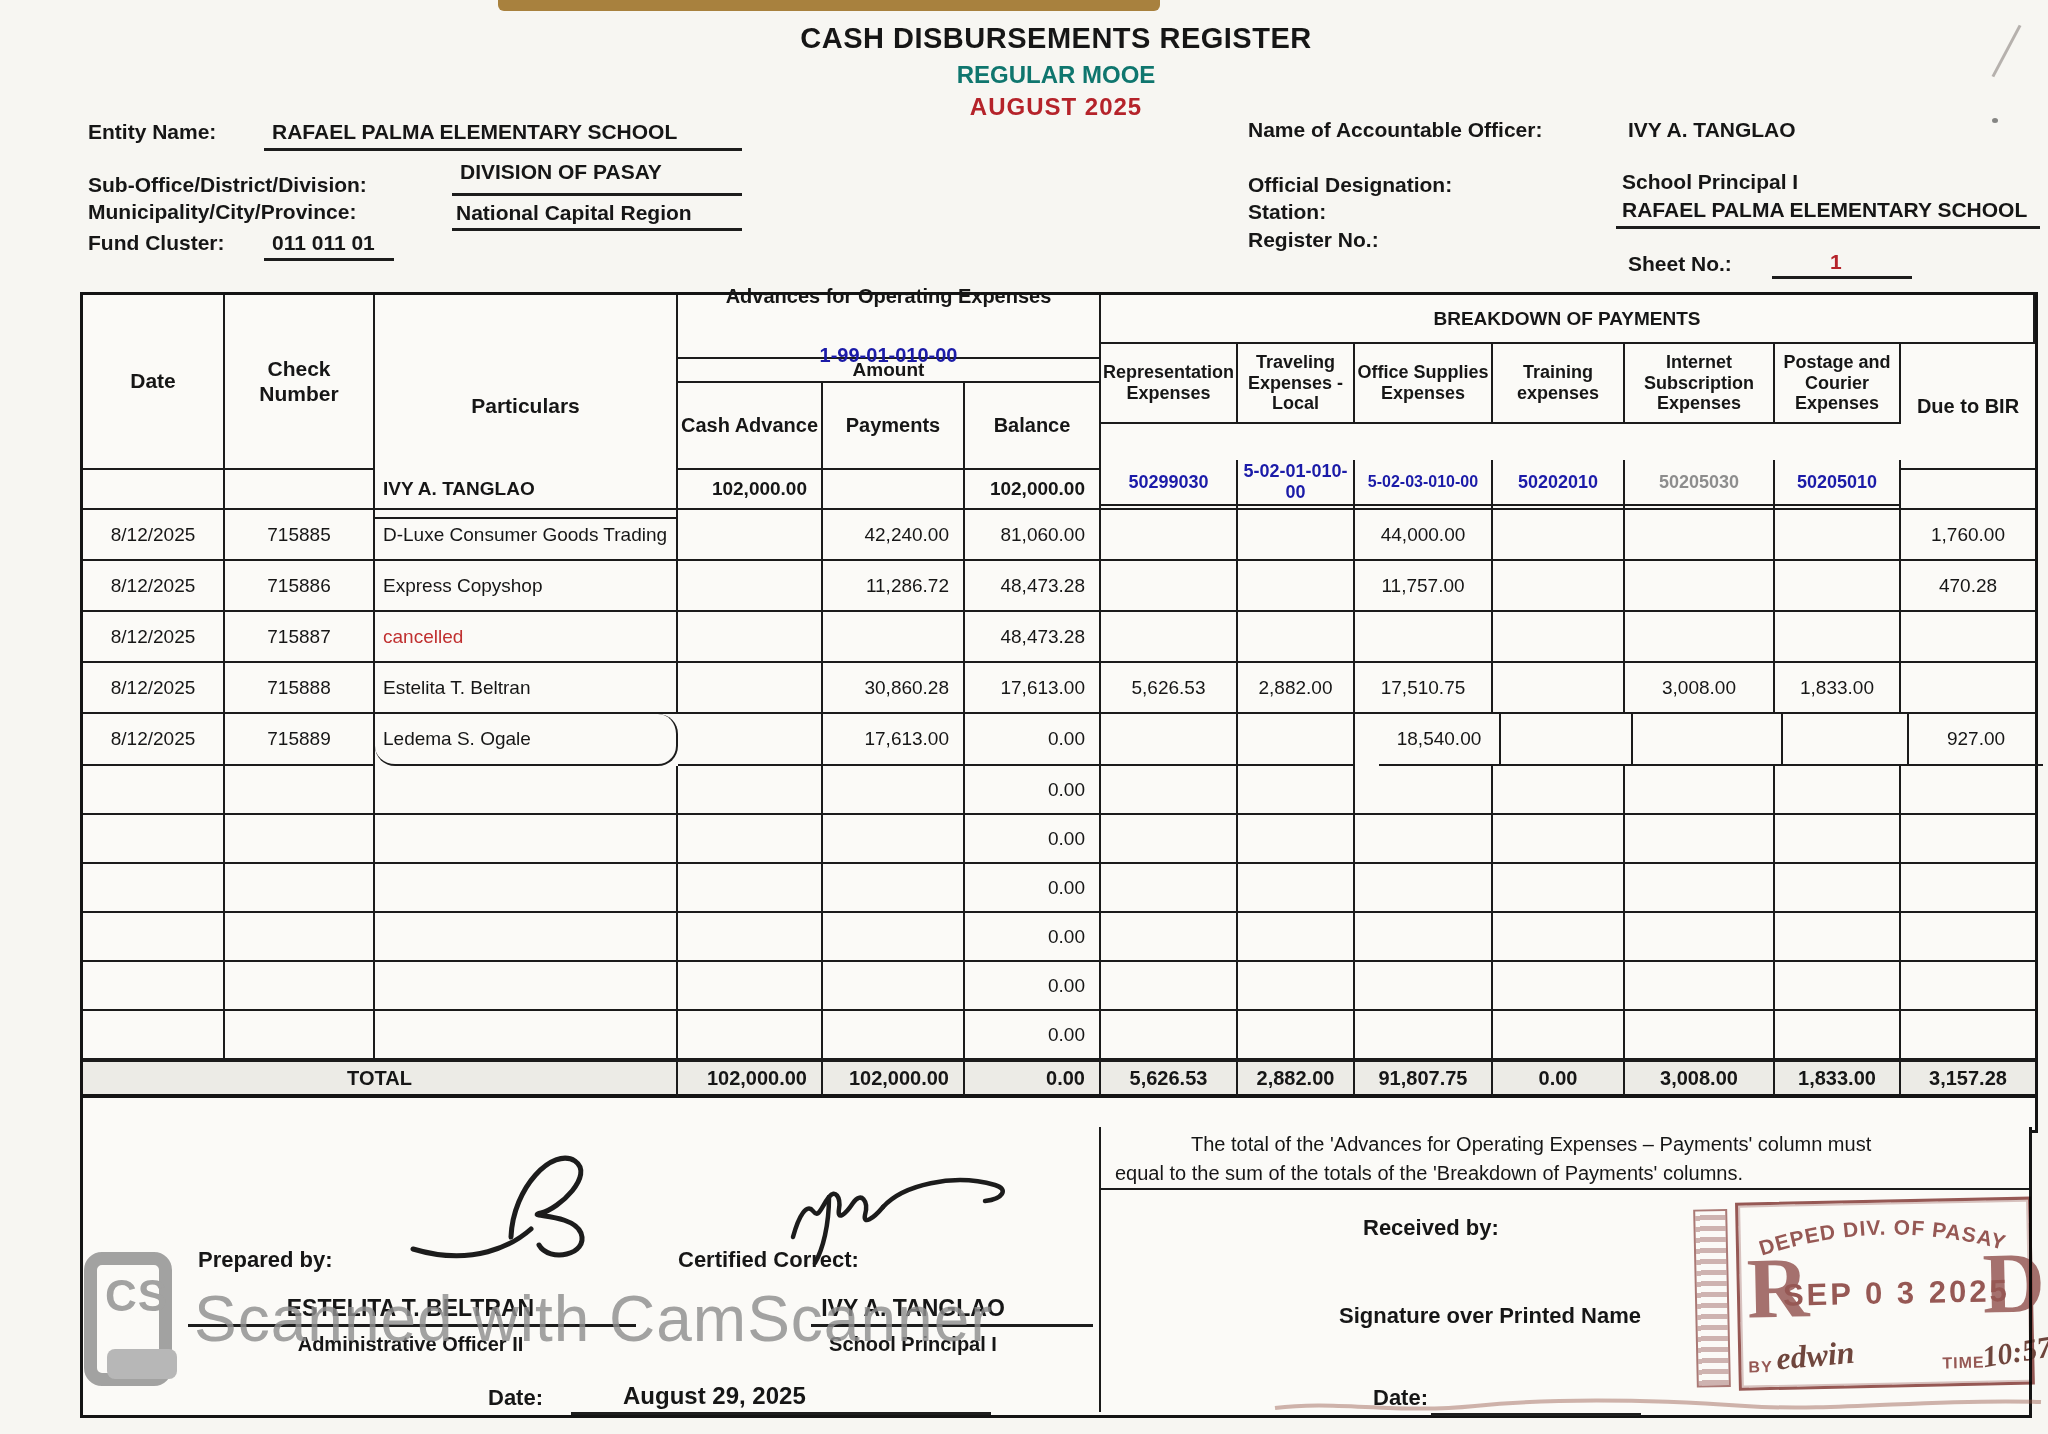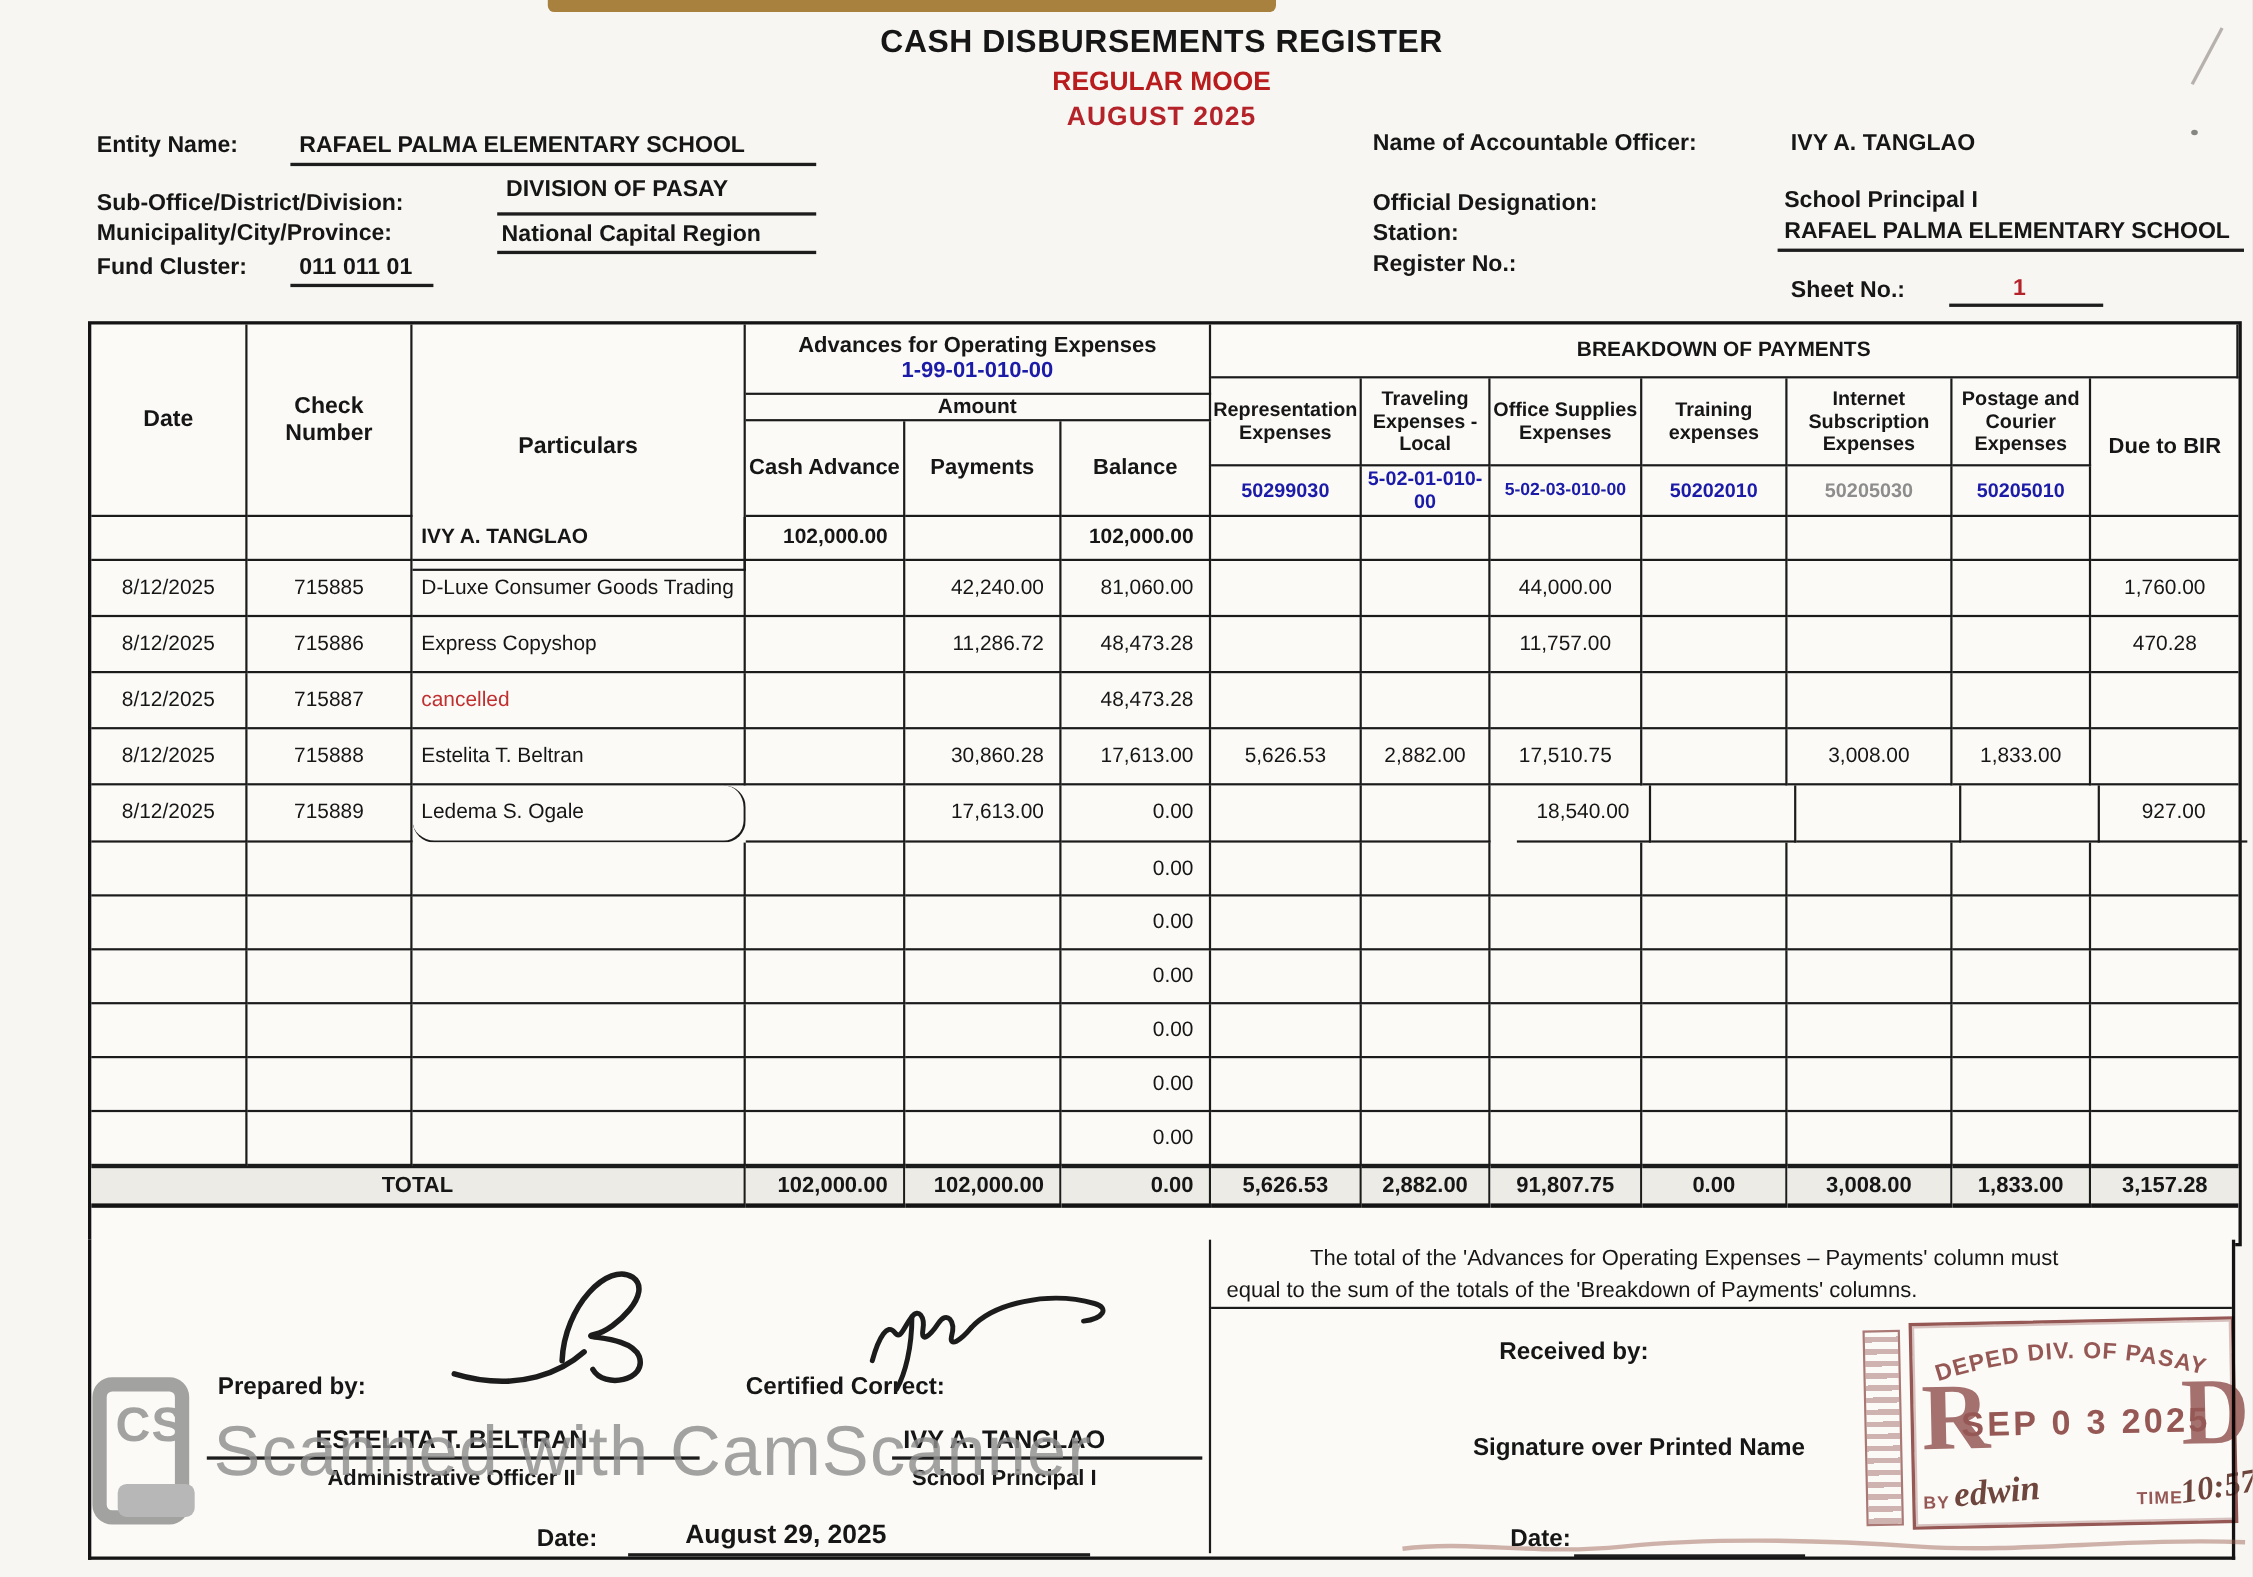--- a/index.html
+++ b/index.html
@@ -13,21 +13,21 @@
   .title2{font-size:24px;font-weight:700;margin-top:6px;}
   .title3{font-size:24px;font-weight:700;margin-top:4px;letter-spacing:1px;}
   
   .meta{font-size:21px;font-weight:700;white-space:nowrap;}
   
   .table{left:80px;top:292px;width:1952px;height:835px;border:3px solid #141414;box-sizing:content-box;background:#fbfaf7;}
   .thead{position:absolute;left:0;top:0;width:1952px;height:175px;}
   .hc{position:absolute;box-sizing:border-box;border-right:2px solid #1b1b1b;border-bottom:2px solid #1b1b1b;
       display:flex;align-items:center;justify-content:center;text-align:center;
       font-weight:700;font-size:19px;line-height:1.15;padding:2px;}
-  .code{color:#1b1ba8;}
+  .code{color:#1b1ba8;margin-top:36px;}
   .code.muted{color:#8d8d8d;}
   .tbody{position:absolute;left:0;top:175px;width:1952px;}
   .tr{display:flex;}
   .td{box-sizing:border-box;border-right:2px solid #1b1b1b;border-bottom:2px solid #1b1b1b;
       font-size:19px;display:flex;align-items:center;overflow:hidden;white-space:nowrap;}
   .td:last-child{border-right:none;}
   .td.c{justify-content:center;}
   .td.l{justify-content:flex-start;padding-left:8px;}
   .td.r{justify-content:flex-end;padding-right:14px;}
   .tr.total .td{font-weight:700;font-size:20px;background:#ecebe6;border-top:2px solid #1b1b1b;border-bottom:4px solid #141414;}
@@ -66,21 +66,21 @@
 <body>
 
 <div class="page">
 
   <div class="abs" style="left:498px;top:0;width:662px;height:11px;background:#a8813e;border-radius:0 0 6px 6px;"></div>
   <div class="abs" style="left:2005px;top:22px;width:3px;height:58px;background:rgba(60,50,45,.35);transform:rotate(28deg);"></div>
   <div class="abs" style="left:1992px;top:118px;width:6px;height:5px;background:rgba(40,40,40,.55);border-radius:50%;"></div>
 
   <div class="abs title-wrap">
     <div class="title1">CASH DISBURSEMENTS REGISTER</div>
-    <div class="title2" style="color:#b91c1c;">REGULAR MOOE</div>
+    <div class="title2" style="color:#0f766e;">REGULAR MOOE</div>
     <div class="title3" style="color:#b5232a;">AUGUST 2025</div>
   </div>
 
   <div class="abs meta" style="left:88px;top:120px;">Entity Name:</div>
   <div class="abs meta" style="left:272px;top:120px;">RAFAEL PALMA ELEMENTARY SCHOOL</div>
   <div class="abs u" style="left:264px;top:148px;width:478px;"></div>
 
   <div class="abs meta" style="left:88px;top:173px;">Sub-Office/District/Division:</div>
   <div class="abs meta" style="left:460px;top:160px;">DIVISION OF PASAY</div>
   <div class="abs u" style="left:452px;top:193px;width:290px;"></div>

